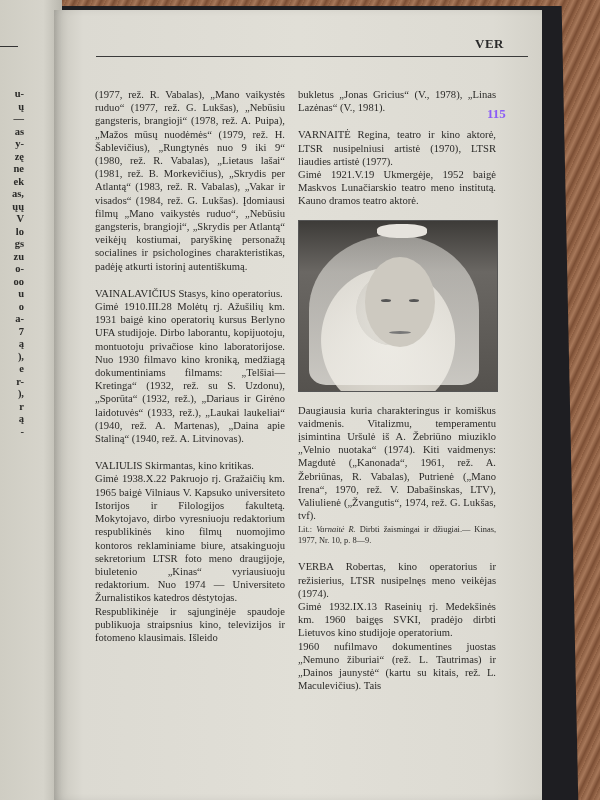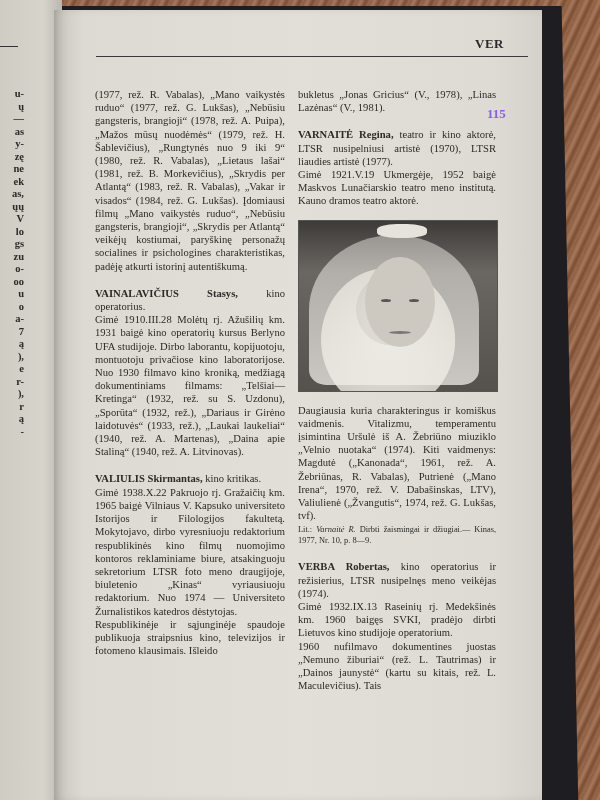--- a/index.html
+++ b/index.html
@@ -33,21 +33,21 @@
   }
   .head-rule { position:absolute; left:96px; top:56px; width:432px; height:1px; background:#3a3a3a; }
   .page-num { position:absolute; left:487px; top:74px; font-weight:bold; font-size:13px; color:#8b5cf6;margin-top:32px; }
   .col {
     position:absolute; font-size:10.6px; line-height:13.2px; color:#2b2a28; text-align:justify;
   }
   .col-left { left:95px; top:88px; width:190px; }
   .col-right { left:298px; top:88px; width:198px; }
   .col p { margin:0; }
   .entry { margin-top:14px; }
-  .hw { font-weight:bold; }
+  .hw { font-weight:normal; }
   .lit { font-size:8.4px; line-height:10.5px; margin-top:3px !important; }
   .lit i { font-style:italic; }
   .photo {
     width:198px; height:170px; margin-top:12px;
     background: radial-gradient(ellipse 30% 35% at 47% 52%, #d9d5cc 0%, #b8b4ab 60%, transparent 61%),
                 radial-gradient(ellipse 48% 60% at 45% 70%, #eae7e0 0%, #cfcbc2 70%, transparent 71%),
                 linear-gradient(180deg, #3d3b38 0%, #6a6763 30%, #55524e 100%);
     position:relative; border:1px solid #555;
   }
   .photo .veil {

